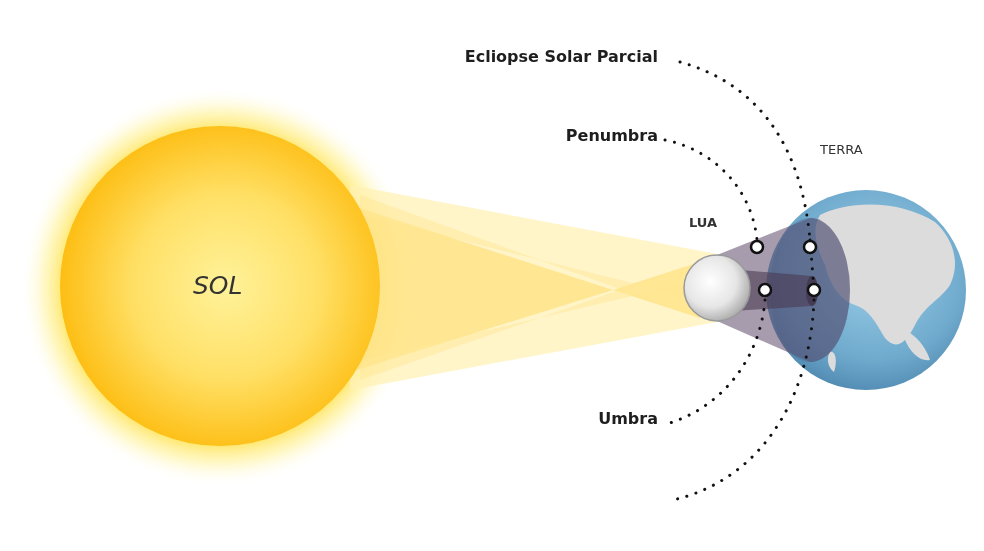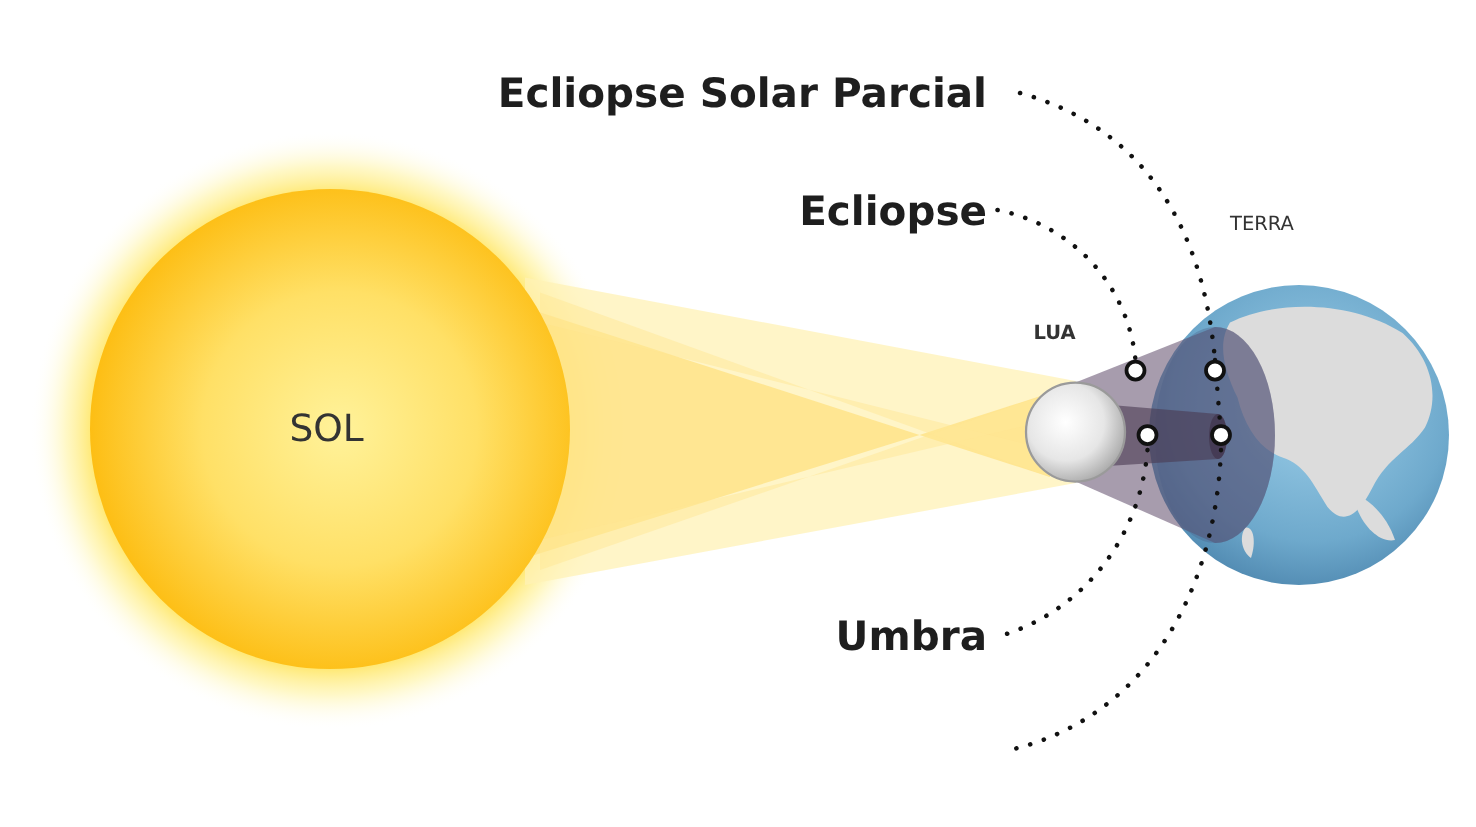--- a/index.html
+++ b/index.html
@@ -1,22 +1,22 @@
 <!DOCTYPE html>
 <html><head>
 <meta charset="utf-8">
 <style>
   html, body { margin: 0; padding: 0; background: #ffffff; }
   body { width: 984px; height: 551px; position: relative; overflow: hidden;
          font-family: "DejaVu Sans", "Liberation Sans", sans-serif; }
   #stage { position: absolute; left: 0; top: 0; width: 984px; height: 551px; }
   .lbl { position: absolute; color: #222222; white-space: nowrap; }
-  .bold { font-weight: bold; font-size: 27px; color: #1e1e1e; }
+  .bold { font-weight: bold; font-size: 16px; color: #1e1e1e; }
   .thin { font-size: 13px; color: #333333; }
-  .sol { font-size: 25px; color: #333333; }
+  .sol { font-size: 25px; color: #333333; font-style: italic; }
 </style>
 </head>
 <body>
 
 <div id="stage">
 <svg width="984" height="551" viewBox="0 0 984 551">
   <defs>
     <radialGradient id="glow" cx="50%" cy="50%" r="50%">
       <stop offset="78%" stop-color="#FFE45C" stop-opacity="0.95"></stop>
       <stop offset="88%" stop-color="#FFF3A0" stop-opacity="0.6"></stop>
@@ -83,15 +83,15 @@
     <circle cx="814" cy="290" r="6"></circle>
   </g>
 </svg>
 
 
 <div class="lbl sol" style="left:193px; top:271px;">SOL</div>
 <div class="lbl thin" style="left:689px; top:215px;font-weight:bold;">LUA</div>
 <div class="lbl thin" style="left:820px; top:142px;">TERRA</div>
 
 <div class="lbl bold" style="right:326px; top:47px;">Ecliopse Solar Parcial</div>
-<div class="lbl bold" style="right:326px; top:126px;">Ecliopse</div>
+<div class="lbl bold" style="right:326px; top:126px;">Penumbra</div>
 <div class="lbl bold" style="right:326px; top:409px;text-align:center;">Umbra</div>
 </div>
 
 </body></html>

